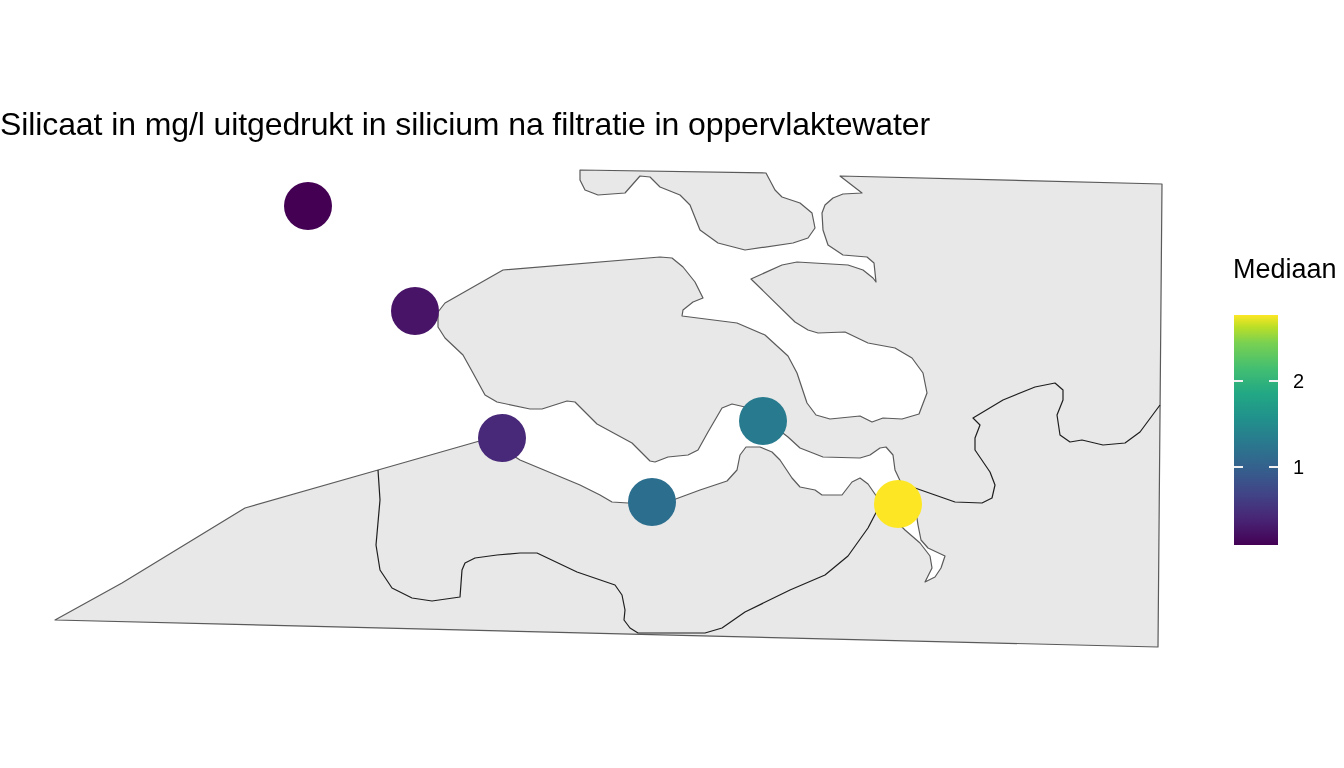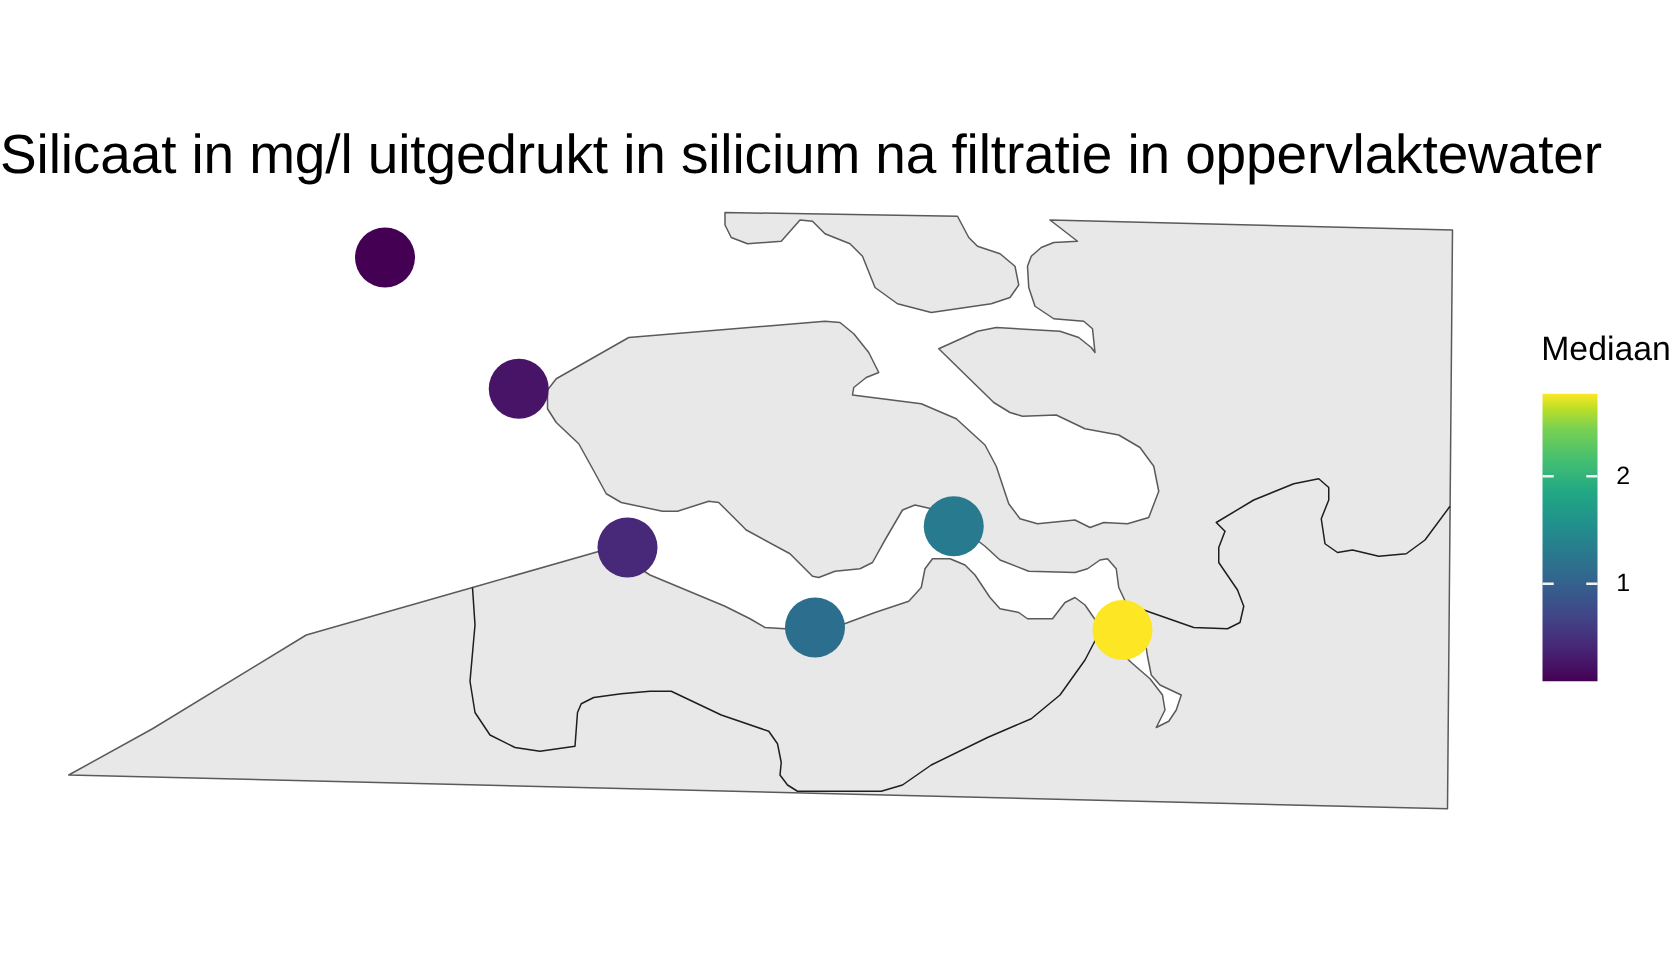--- a/index.html
+++ b/index.html
@@ -1,23 +1,23 @@
 <!DOCTYPE html>
 <html><head>
 <meta charset="utf-8">
 <style>
   html, body { margin: 0; padding: 0; background: #ffffff; }
   body { width: 1344px; height: 768px; position: relative; overflow: hidden;
          font-family: "Liberation Sans", "DejaVu Sans", sans-serif; color: #000; }
-  .plot-title { position: absolute; left: 0px; top: 104px; font-size: 44px; line-height: 40px;
+  .plot-title { position: absolute; left: 0px; top: 104px; font-size: 32px; line-height: 40px;
                 white-space: nowrap; letter-spacing: -0.1px; }
   svg.map { position: absolute; left: 0; top: 0; }
   .land { fill: #e8e8e8; stroke: #5a5a5a; stroke-width: 1.2; stroke-linejoin: round; }
   .border { fill: none; stroke: #1e1e1e; stroke-width: 1.2; stroke-linejoin: round; }
-  .legend-title { position: absolute; left: 1233px; top: 262px; font-size: 27px; line-height: 34px; white-space: nowrap; }
+  .legend-title { position: absolute; left: 1233px; top: 252px; font-size: 27px; line-height: 34px; white-space: nowrap; }
   .colorbar { position: absolute; left: 1234px; top: 315px; width: 44px; height: 230px;
               background: linear-gradient(to top,
                 #440154 0%, #482475 11%, #414487 22%, #355f8d 33%, #2a788e 44%,
                 #21918c 55%, #22a884 66%, #44bf70 77%, #7ad151 88%, #bddf26 95%, #fde725 100%); }
   .tick { position: absolute; height: 1.5px; width: 9px; background: #f2f2f2; }
   .tick-label { position: absolute; font-size: 20px; line-height: 22px; }
 </style>
 </head>
 <body>
 

